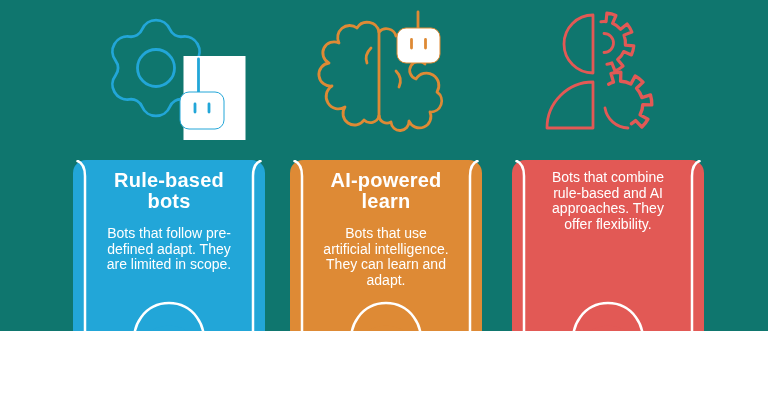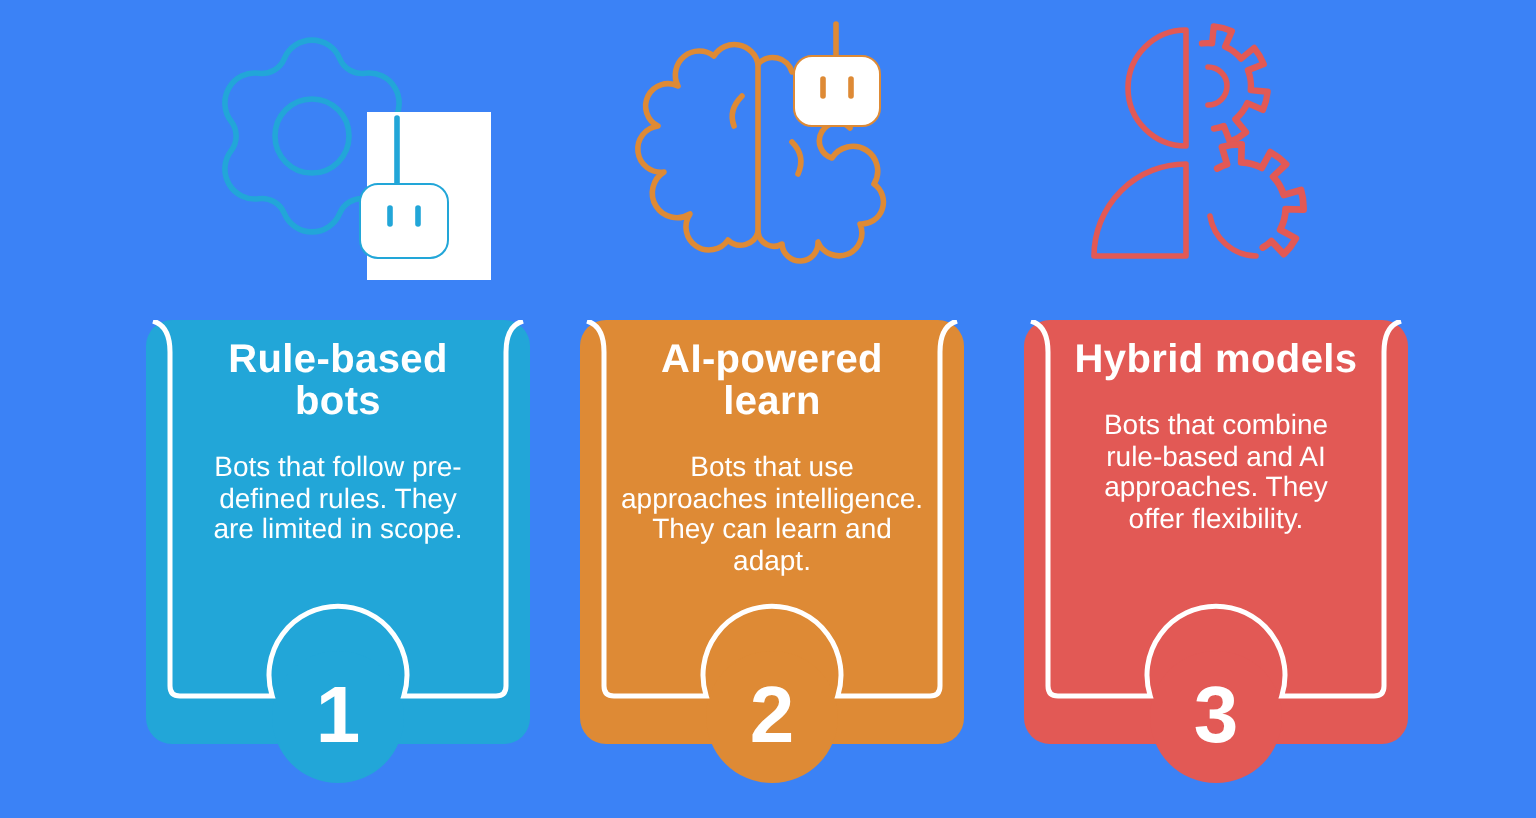--- a/index.html
+++ b/index.html
@@ -1,17 +1,17 @@
 <!DOCTYPE html>
 <html><head>
 <meta charset="utf-8">
 <style>
   html,body { margin:0; padding:0; background:#fff; }
   .canvas {
-    position:relative; width:768px; height:409px; background:#3b82f6;
+    position:relative; width:768px; height:331px; background:#0f766e;
     overflow:hidden; font-family:"Liberation Sans", sans-serif;
   }
   .column { position:absolute; top:0; width:192px; height:409px; }
   .col-0 { left:73px; }
   .col-1 { left:290px; }
   .col-2 { left:512px; }
   .icon-svg { position:absolute; top:0; left:0; width:192px; height:158px; display:block; }
   .icon-svg path, .icon-svg circle, .icon-svg line, .icon-svg use {
     fill:none; stroke:var(--c); stroke-width:2.8; stroke-linecap:round; stroke-linejoin:round;
   }
@@ -57,21 +57,21 @@
     <div class="card">
       <svg class="card-bg" viewBox="0 0 192 240">
         <rect class="card-shape" x="0" y="0" width="192" height="212" rx="13"></rect>
         <circle class="card-shape" cx="96" cy="198.5" r="33"></circle>
         <path class="card-border" d="M 3.5,0.5 Q 12,3 12,16 L 12,183 Q 12,188 17,188 L 63.1,188 A 34.5 34.5 0 1 1 128.9,188 L 175,188 Q 180,188 180,183 L 180,16 Q 180,3 188.5,0.5"></path>
       </svg>
       <div class="card-text">
         <h3 class="card-title">Rule-based
 bots</h3>
         <p class="card-body">Bots that follow pre-
-defined rules. They
+defined adapt. They
 are limited in scope.</p>
       </div>
       <div class="card-number">1</div>
     </div>
   </section>
 
   <section class="column col-1" style="--c: #DE8A35;">
     <svg class="icon-svg" viewBox="290 0 192 158">
       <path d="M 379,32 A 12 12 0 0 0 357,28 A 12 12 0 0 0 339,43 A 11 11 0 0 0 329,63 A 11 11 0 0 0 332,86 A 11 11 0 0 0 345,107 A 10 10 0 0 0 364,120 A 9 9 0 0 0 379,116"></path>
       <path d="M 425,64 A 9 9 0 1 0 416,79 A 12 12 0 0 1 437,92 A 11 11 0 0 1 430,112 A 11 11 0 0 1 409,121 A 9 9 0 0 1 391,122 A 8 8 0 0 1 379,116"></path>
@@ -87,21 +87,21 @@
     <div class="card">
       <svg class="card-bg" viewBox="0 0 192 240">
         <rect class="card-shape" x="0" y="0" width="192" height="212" rx="13"></rect>
         <circle class="card-shape" cx="96" cy="198.5" r="33"></circle>
         <path class="card-border" d="M 3.5,0.5 Q 12,3 12,16 L 12,183 Q 12,188 17,188 L 63.1,188 A 34.5 34.5 0 1 1 128.9,188 L 175,188 Q 180,188 180,183 L 180,16 Q 180,3 188.5,0.5"></path>
       </svg>
       <div class="card-text">
         <h3 class="card-title">AI-powered
 learn</h3>
         <p class="card-body">Bots that use
-approaches intelligence.
+artificial intelligence.
 They can learn and
 adapt.</p>
       </div>
       <div class="card-number">2</div>
     </div>
   </section>
 
   <section class="column col-2" style="--c: #E25955;">
     <svg class="icon-svg" viewBox="512 0 192 158">
       <defs>
@@ -118,21 +118,20 @@
       </g>
       <path d="M 605,108 A 24 24 0 0 0 628,128"></path>
     </svg>
     <div class="card">
       <svg class="card-bg" viewBox="0 0 192 240">
         <rect class="card-shape" x="0" y="0" width="192" height="212" rx="13"></rect>
         <circle class="card-shape" cx="96" cy="198.5" r="33"></circle>
         <path class="card-border" d="M 3.5,0.5 Q 12,3 12,16 L 12,183 Q 12,188 17,188 L 63.1,188 A 34.5 34.5 0 1 1 128.9,188 L 175,188 Q 180,188 180,183 L 180,16 Q 180,3 188.5,0.5"></path>
       </svg>
       <div class="card-text">
-        <h3 class="card-title">Hybrid models</h3>
         <p class="card-body">Bots that combine
 rule-based and AI
 approaches. They
 offer flexibility.</p>
       </div>
       <div class="card-number">3</div>
     </div>
   </section>
 
 </div>

